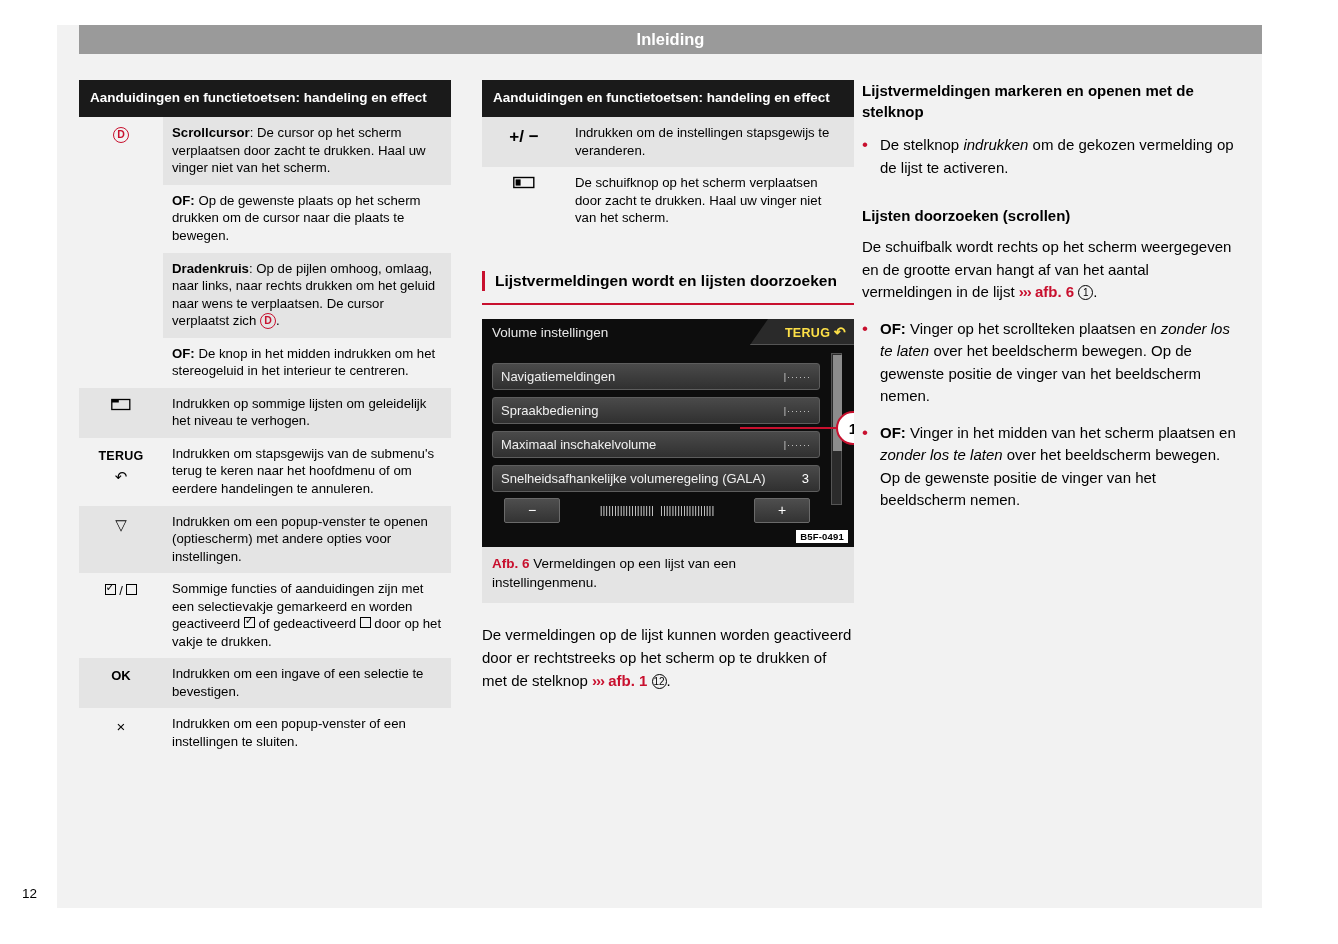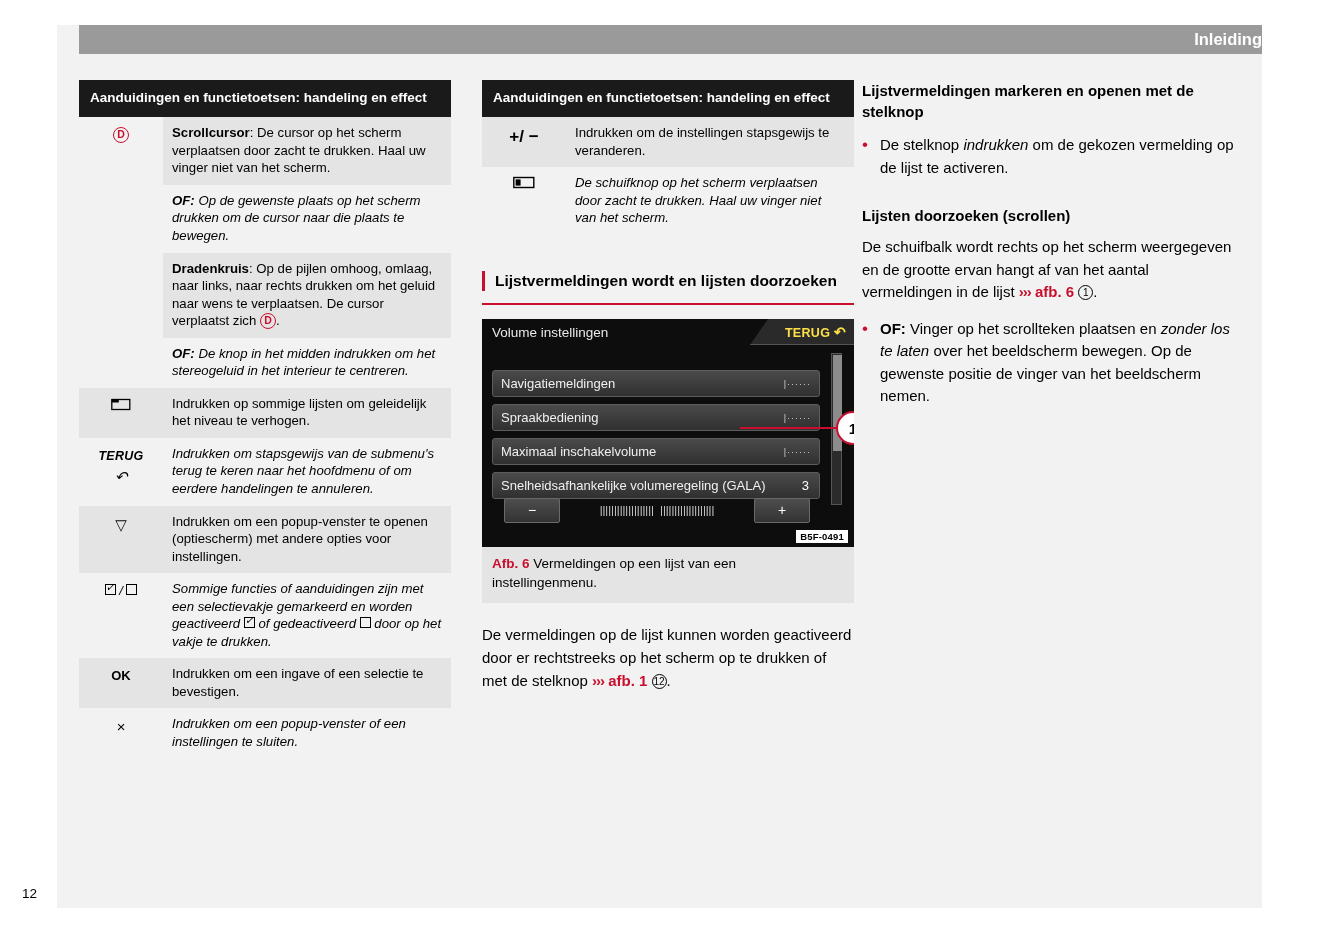--- a/index.html
+++ b/index.html
@@ -21,21 +21,21 @@
   .header-bar {
     position: absolute;
     left: 79px; top: 25px;
     width: 1183px; height: 29px;
     background: #9a9a9a;
     color: #fff;
     font-weight: bold;
     font-size: 16.5px;
     display: flex;
     align-items: center;
-    justify-content: flex-end;
+    justify-content: center;
   }
   .pagenum {
     position: absolute;
     left: 22px; top: 886px;
     font-size: 13.5px;
     color: #000;
   }
   
   .col {
     position: absolute;
@@ -64,21 +64,21 @@
     vertical-align: top;
     padding: 7px 9px 8px 9px;
   }
   table.keys td.k {
     width: 84px;
     text-align: center;
     font-size: 13px;
     padding-top: 9px;
   }
   table.keys tr.shade td { background: #e4e4e4; }
-  table.keys tr.plain td { background: #f2f2f2; font-style: italic; }
+  table.keys tr.plain td { background: #f2f2f2; }
   table.keys tr.subrow td.k { background: #f2f2f2; }
   .bold { font-weight: bold; }
   .ital { font-style: italic; }
 
   
   .circ {
     display: inline-block;
     border: 1.4px solid #c8102e;
     color: #c8102e;
     border-radius: 50%;
@@ -131,21 +131,21 @@
     position:absolute; right:8px; top:5px; font-size:12.5px; color:#fde047;
     font-weight:bold; letter-spacing:.3px;
   }
   .shot-back .ar { font-size:14px; }
   .corner {
     position:absolute; right:0; top:0; width:104px; height:26px;
     background:#2a2a2a;
     clip-path: polygon(18px 0, 100% 0, 100% 100%, 0 100%);
     border-bottom:1px solid #555;
   }
-  .shot-list { position:absolute; left:10px; top:51px; right:34px; }
+  .shot-list { position:absolute; left:10px; top:44px; right:34px; }
   .litem {
     height: 27px;
     background: linear-gradient(#4a4a4a,#303030);
     border:1px solid #5d5d5d;
     border-radius:3px;
     margin-bottom:7px;
     color:#f0f0f0;
     font-size:13px;
     display:flex; align-items:center;
     padding: 0 8px;
@@ -434,13 +434,16 @@
     <span class="arrows">›››</span>
     <span class="red">afb. 6</span>
     <span class="circ-blk">1</span>.
   </div>
 
 
   <div class="bullet">
     <span class="bold">OF:</span><span> Vinger op het scrollteken plaatsen en </span><span class="ital">zonder los te laten</span><span> over het beeldscherm bewegen. Op de gewenste positie de vinger van het beeldscherm nemen.</span>
   </div>
 
+  <div class="bullet">
+    <span class="bold">OF:</span><span> Vinger in het midden van het scherm plaatsen en </span><span class="ital">zonder los te laten</span><span> over het beeldscherm bewegen. Op de gewenste positie de vinger van het beeldscherm nemen.</span>
+  </div>
 </div>
 
 </body></html>

